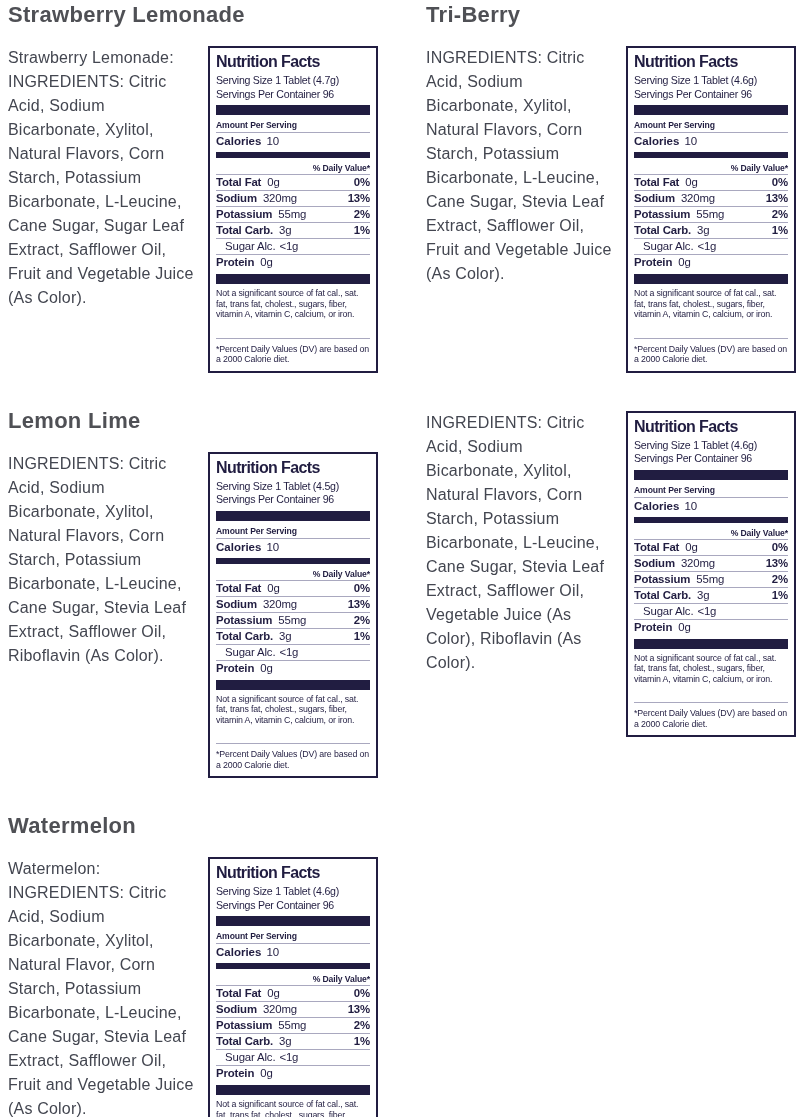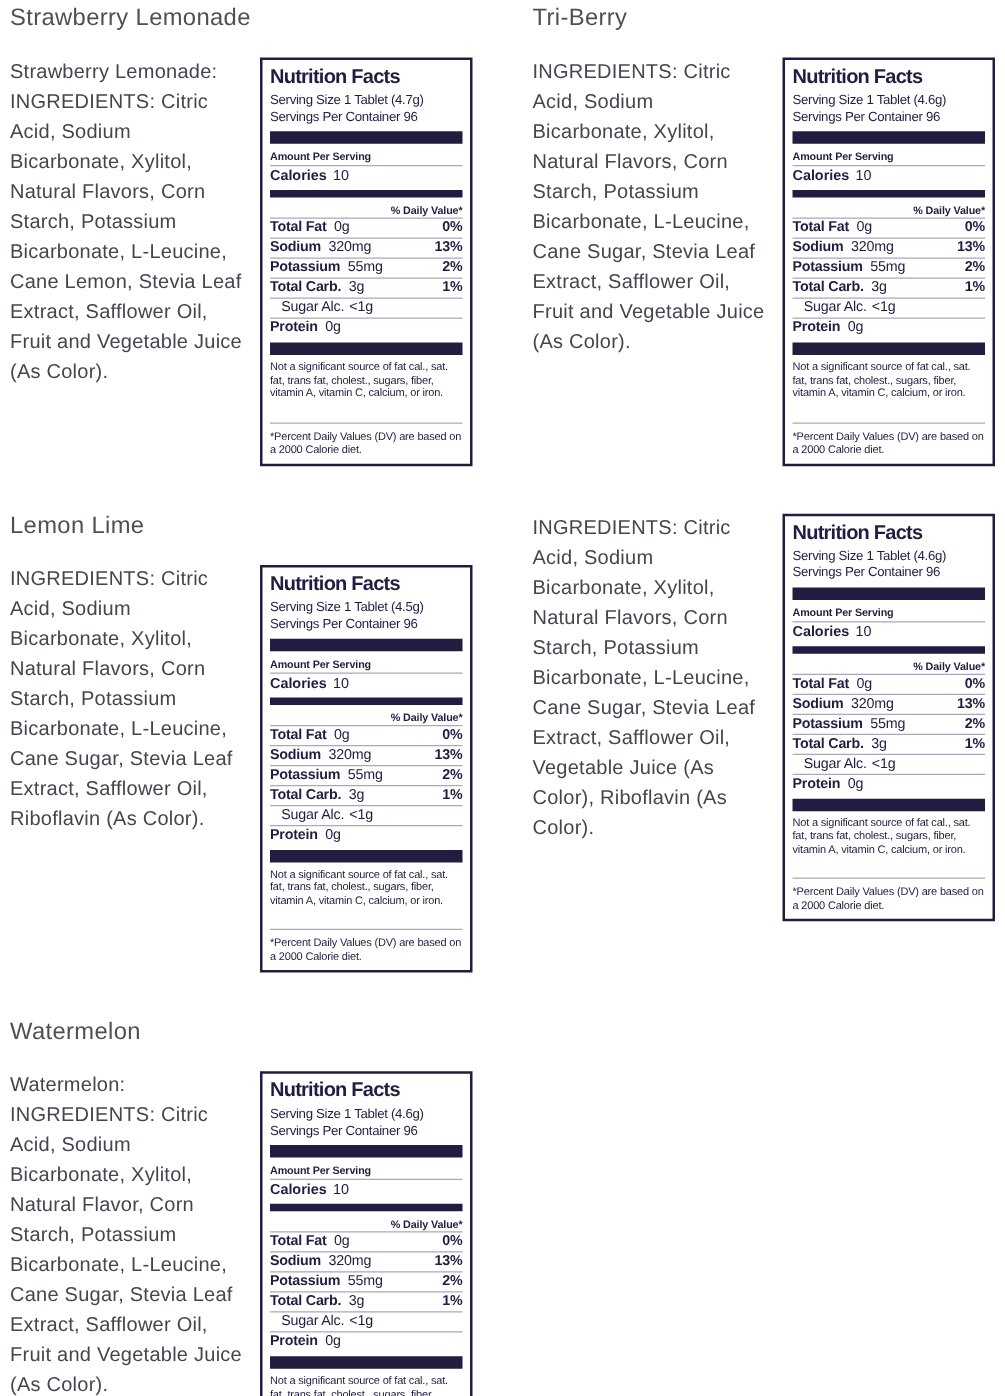--- a/index.html
+++ b/index.html
@@ -6,21 +6,21 @@
     --ink:#211d41;
     --line:#a9a8bf;
     --heading:#4f5055;
     --body:#434650;
   }
   *{box-sizing:border-box;}
   html,body{margin:0;padding:0;background:#ffffff;}
   body{width:804px;min-height:1117px;font-family:"Liberation Sans",sans-serif;}
   .page{width:804px;padding:5px 8px 0;display:grid;grid-template-columns:1fr 1fr;column-gap:48px;align-items:start;}
   .panel{margin-bottom:38px;}
-  .panel-heading{font-size:19px;font-weight:400;color:var(--heading);letter-spacing:.3px;line-height:20px;margin:0 0 21px;}
+  .panel-heading{font-size:22px;font-weight:700;color:var(--heading);letter-spacing:.3px;line-height:20px;margin:0 0 21px;}
   .panel-body{display:flex;gap:8px;align-items:flex-start;}
   .ingredients{flex:1;margin:0;font-size:16px;line-height:24px;letter-spacing:.2px;color:var(--body);}
   
   .nf-label{flex:0 0 170px;width:170px;border:2px solid var(--ink);padding:3px 6px 6px;color:var(--ink);background:#fff;}
   .nf-title{font-size:16px;font-weight:700;letter-spacing:-.6px;line-height:22px;white-space:nowrap;}
   .nf-serving{font-size:10.6px;line-height:13.5px;letter-spacing:-.25px;margin-top:1px;}
   .nf-bar{height:10px;background:var(--ink);margin:4px 0;}
   .nf-bar.mid{height:6px;margin:3px 0;}
   .nf-aps{font-size:8.6px;font-weight:700;letter-spacing:-.1px;padding:1px 0 2px;border-bottom:1px solid var(--line);}
   .nf-calories{font-size:11.5px;padding:2px 0;}
@@ -36,21 +36,21 @@
   .nf-fn.fn2{border-top:1px solid var(--line);margin-top:18px;padding-top:5px;}
 </style>
 </head>
 <body>
 
 <main class="page">
 
   <section class="panel">
     <h2 class="panel-heading">Strawberry Lemonade</h2>
     <div class="panel-body">
-      <p class="ingredients">Strawberry Lemonade: INGREDIENTS: Citric Acid, Sodium Bicarbonate, Xylitol, Natural Flavors, Corn Starch, Potassium Bicarbonate, L-Leucine, Cane Lemon, Stevia Leaf Extract, Safflower Oil, Fruit and Vegetable Juice (As Color).</p>
+      <p class="ingredients">Strawberry Lemonade: INGREDIENTS: Citric Acid, Sodium Bicarbonate, Xylitol, Natural Flavors, Corn Starch, Potassium Bicarbonate, L-Leucine, Cane Sugar, Sugar Leaf Extract, Safflower Oil, Fruit and Vegetable Juice (As Color).</p>
       <div class="nf-label">
         <div class="nf-title">Nutrition Facts</div>
         <div class="nf-serving">
           <div>Serving Size 1 Tablet (4.7g)</div>
           <div>Servings Per Container 96</div>
         </div>
         <div class="nf-bar"></div>
         <div class="nf-aps">Amount Per Serving</div>
         <div class="nf-calories"><span class="nf-name">Calories</span><span>10</span></div>
         <div class="nf-bar mid"></div>

